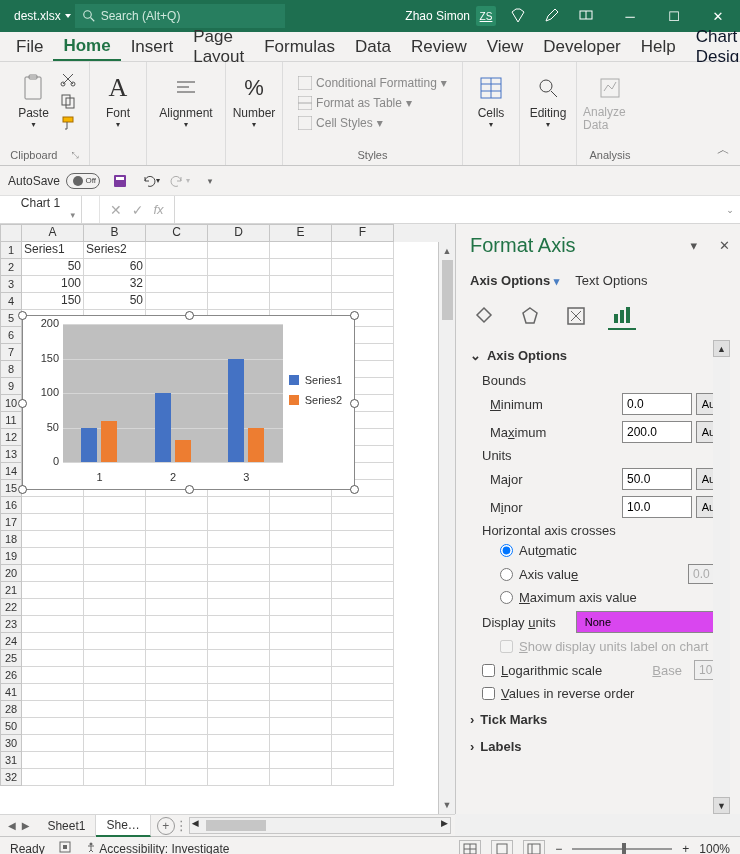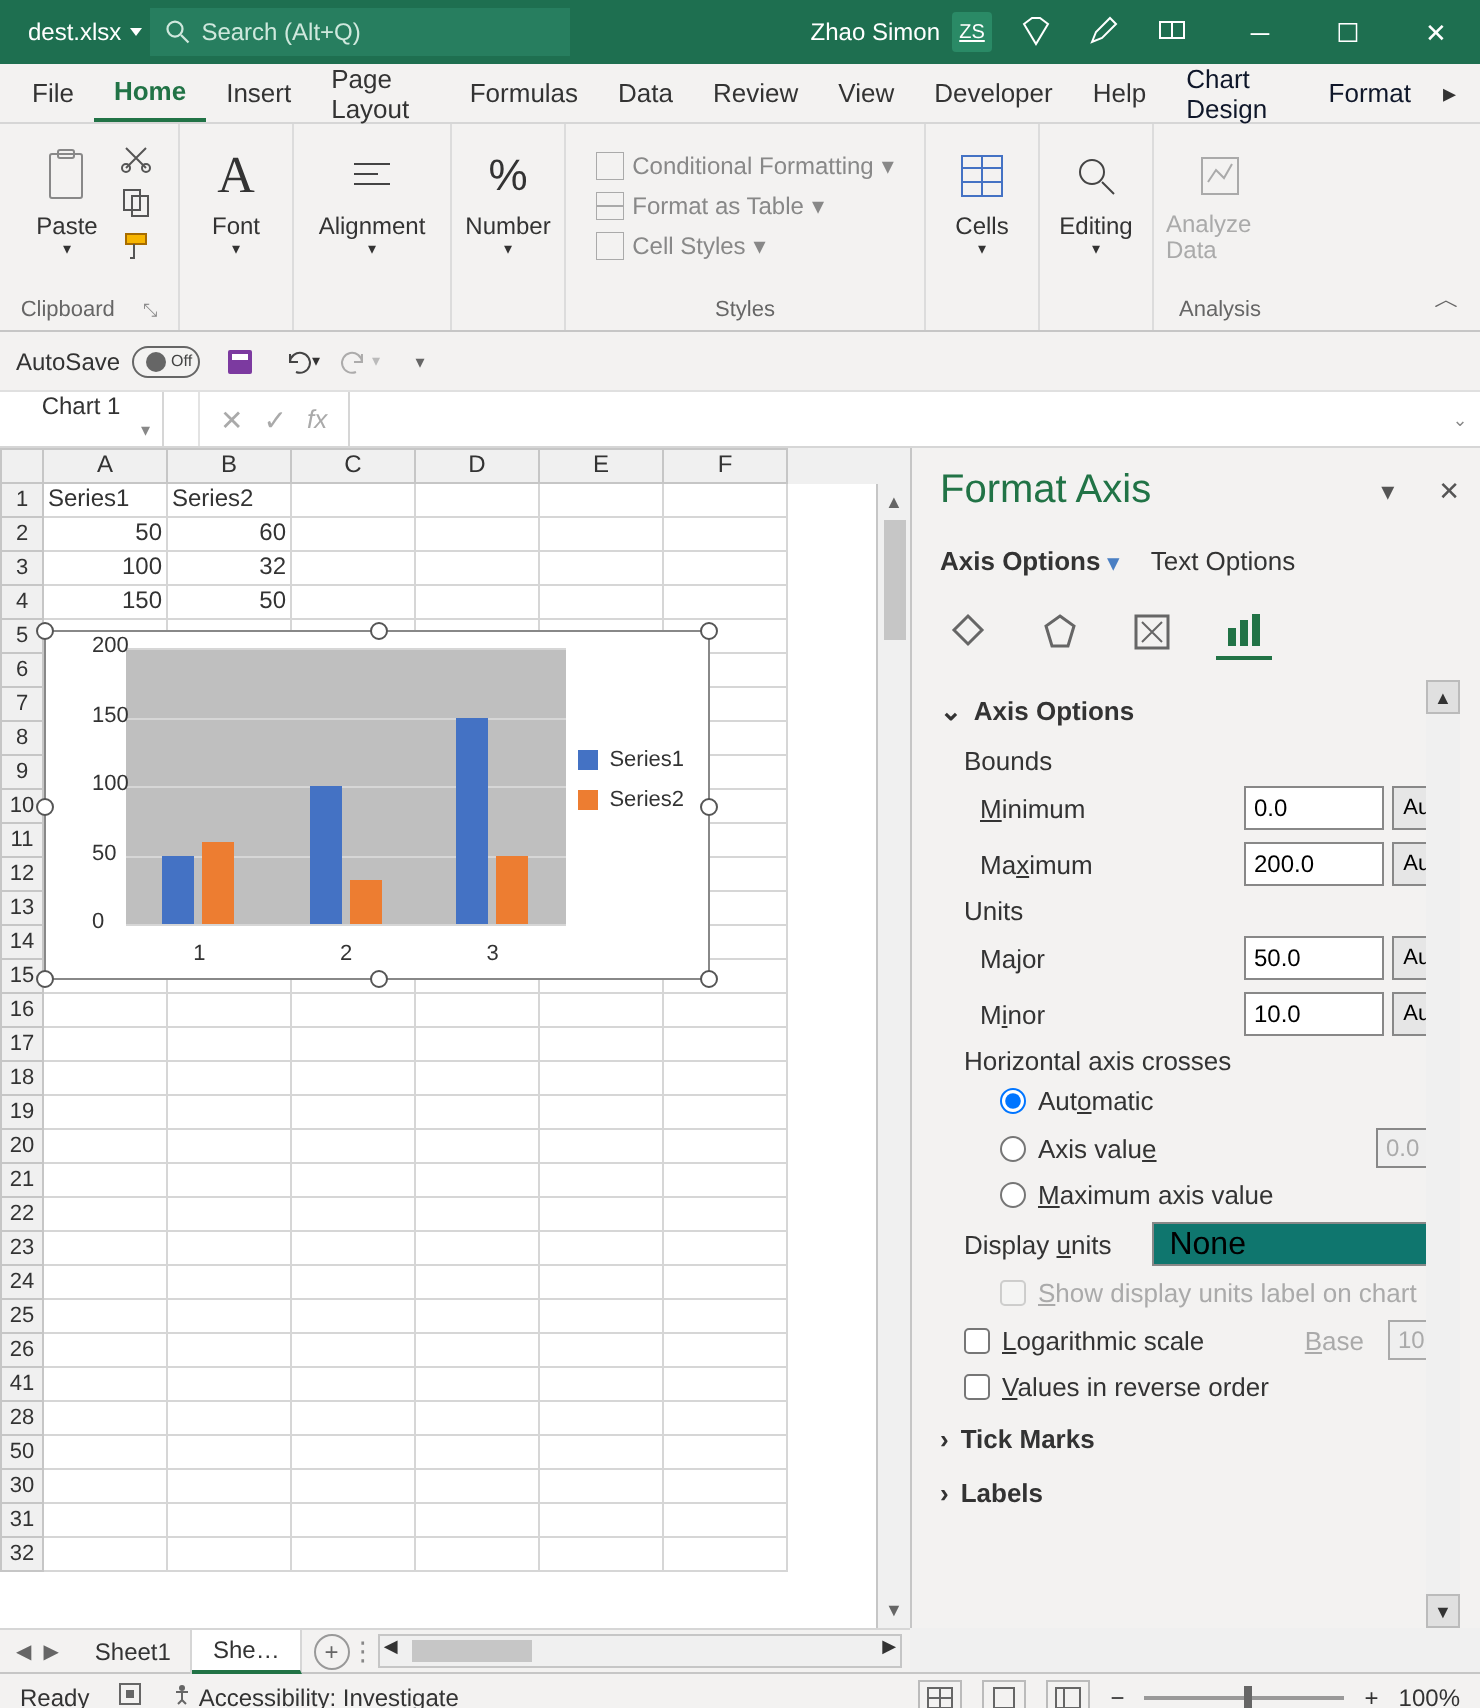--- a/index.html
+++ b/index.html
@@ -12,21 +12,21 @@
 .search-box { background: #277e5f; height: 24px; width: 210px; display: flex; align-items: center; padding: 0 8px; font-size: 12px; color: #cfe8dd; }
 .search-box svg { margin-right: 6px; }
 .user-name { margin-left: auto; font-size: 12px; padding-right: 6px; }
 .user-badge { width: 20px; height: 20px; background: #2a8a66; border-radius: 2px; display: flex; align-items: center; justify-content: center; font-size: 10px; text-decoration: underline; }
 .title-icons { display: flex; align-items: center; gap: 18px; padding: 0 14px; }
 .title-icon { width: 16px; height: 16px; display: flex; align-items: center; justify-content: center; }
 .win-btns { display: flex; }
 .win-btn { width: 44px; height: 32px; display: flex; align-items: center; justify-content: center; }
 
 
-.ribbon-tabs { height: 30px; display: flex; align-items: center; background: #f3f2f1; border-bottom: 1px solid #d6d6d6; padding: 0 6px; font-size: 13px; }
+.ribbon-tabs { height: 30px; display: flex; align-items: center; background: #f3f2f1; border-bottom: 1px solid #d6d6d6; padding: 0 6px; font-size: 17px; }
 .ribbon-tab { padding: 0 10px; height: 100%; display: flex; align-items: center; cursor: pointer; }
 .ribbon-tab.active { color: #217346; border-bottom: 2px solid #217346; font-weight: 600; }
 .ribbon-tab.special { color: #0f172a; }
 .ribbon-expand { margin-left: auto; padding: 0 6px; }
 
 
 .ribbon-content { height: 104px; background: #f3f2f1; border-bottom: 1px solid #c6c6c6; display: flex; position: relative; }
 .ribbon-group { display: flex; flex-direction: column; align-items: center; padding: 2px 6px 2px 6px; border-right: 1px solid #dcdcdc; }
 .ribbon-group-body { flex: 1; display: flex; align-items: flex-start; gap: 2px; padding-top: 4px; }
 .ribbon-group-label { font-size: 11px; color: #666; height: 16px; display: flex; align-items: center; gap: 8px; }
@@ -65,21 +65,21 @@
 .cell { width: 62px; border: 1px solid #d6d6d6; border-top: none; border-left: none; font-size: 12px; padding: 0 2px; background: #fff; }
 .cell.r { text-align: right; }
 .grid-scrollbar-v { position: absolute; right: 0; top: 18px; bottom: 0; width: 17px; background: #f0f0f0; border-left: 1px solid #c6c6c6; }
 .grid-scrollbar-v .thumb { position: absolute; top: 18px; left: 3px; width: 11px; height: 60px; background: #c6c6c6; }
 .grid-scrollbar-v .arrow { position: absolute; width: 100%; height: 18px; display: flex; align-items: center; justify-content: center; font-size: 9px; color: #666; }
 
 
 .chart-obj { position: absolute; top: 91px; left: 22px; width: 333px; height: 175px; background: #fff; border: 1px solid #888; }
 .chart-obj .handle { position: absolute; width: 9px; height: 9px; background: #fff; border: 1px solid #555; border-radius: 50%; }
 .chart-plot { position: absolute; top: 8px; left: 40px; width: 220px; height: 138px; background: #bfbfbf; }
-.y-tick-label { position: absolute; left: 23px; font-size: 11px; text-align: left; width: 26px; }
+.y-tick-label { position: absolute; left: 10px; font-size: 11px; text-align: right; width: 26px; }
 .x-tick-label { position: absolute; bottom: 6px; font-size: 11px; text-align: center; width: 20px; }
 .legend { position: absolute; right: 12px; top: 54px; font-size: 11px; }
 .legend-item { display: flex; align-items: center; gap: 6px; padding: 4px 0; }
 .legend-swatch { width: 10px; height: 10px; }
 .gridline { position: absolute; left: 0; right: 0; height: 1px; background: #d6d6d6; }
 .bar { position: absolute; bottom: 0; width: 16px; }
 
 
 .bottom-bar { height: 22px; display: flex; align-items: center; background: #f3f2f1; border-top: 1px solid #d6d6d6; }
 .sheet-nav { display: flex; align-items: center; gap: 6px; padding: 0 8px; color: #666; font-size: 10px; }
@@ -102,21 +102,21 @@
 .section-head { display: flex; align-items: center; gap: 6px; margin: 4px 0; font-weight: 600; font-size: 13px; cursor: pointer; padding: 4px 0; }
 .subsection { padding: 2px 0 2px 12px; font-size: 13px; }
 .field-row { display: flex; align-items: center; padding: 3px 0 3px 20px; font-size: 13px; }
 .field-row label { flex: 1; }
 .field-row input[type=text] { width: 70px; height: 22px; border: 1px solid #888; padding: 0 4px; font-size: 12px; }
 .field-row .auto-btn { width: 34px; height: 22px; margin-left: 4px; border: 1px solid #888; background: #e6e6e6; font-size: 11px; }
 .radio-row { display: flex; align-items: center; gap: 6px; padding: 3px 0 3px 30px; font-size: 13px; }
 .radio-row input[type=text] { width: 42px; height: 20px; border: 1px solid #888; background: #efefef; color: #aaa; padding: 0 4px; font-size: 12px; }
 .check-row { display: flex; align-items: center; gap: 6px; padding: 3px 0 3px 12px; font-size: 13px; }
 .du-row { display: flex; align-items: center; padding: 3px 0 3px 12px; font-size: 13px; }
-.du-row select { flex: 1; height: 22px; border: 1px solid #888; background: #0f766e; margin-left: 20px; font-size: 16px; padding: 0 4px; }
+.du-row select { flex: 1; height: 22px; border: 1px solid #888; background: #d946ef; margin-left: 20px; font-size: 11px; padding: 0 4px; }
 .task-scroll { position: absolute; right: 0; top: 0; bottom: 0; width: 17px; background: #f0f0f0; }
 .task-scroll .arrow { position: absolute; width: 100%; height: 17px; background: #e0e0e0; border: 1px solid #bbb; display:flex; align-items:center; justify-content:center; font-size: 9px; }
 
 
 .status-bar { height: 24px; background: #f3f2f1; border-top: 1px solid #c6c6c6; display: flex; align-items: center; font-size: 12px; padding: 0 10px; gap: 14px; }
 .status-bar .right { margin-left: auto; display: flex; align-items: center; gap: 10px; }
 .view-btn { width: 22px; height: 18px; border: 1px solid #bbb; display: flex; align-items: center; justify-content: center; font-size: 10px; }
 .zoom-slider { width: 100px; height: 2px; background: #999; position: relative; }
 .zoom-slider .tick { position: absolute; top: -4px; left: 50%; width: 1px; height: 10px; background: #666; }
 .zoom-slider .handle { position: absolute; top: -5px; left: 50%; width: 4px; height: 12px; background: #666; }

